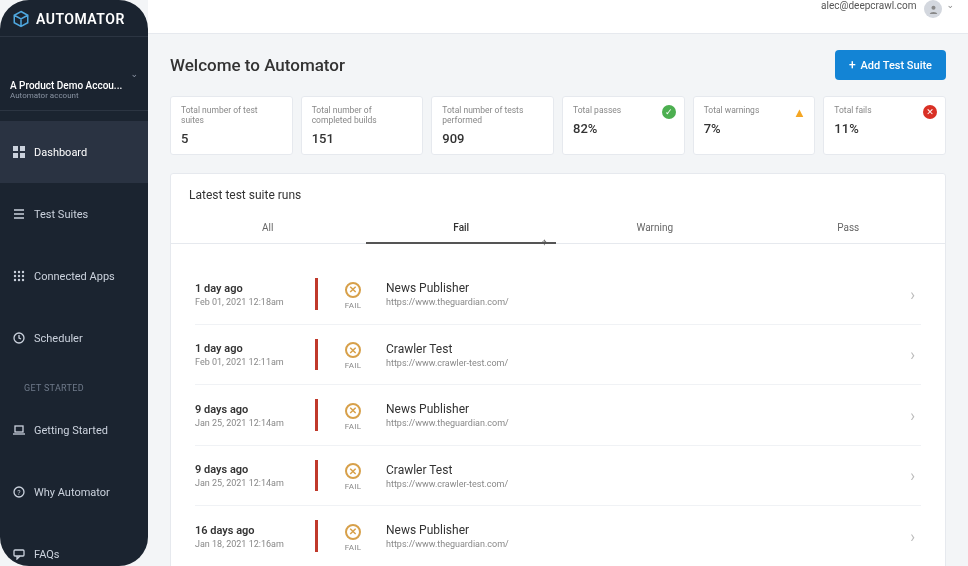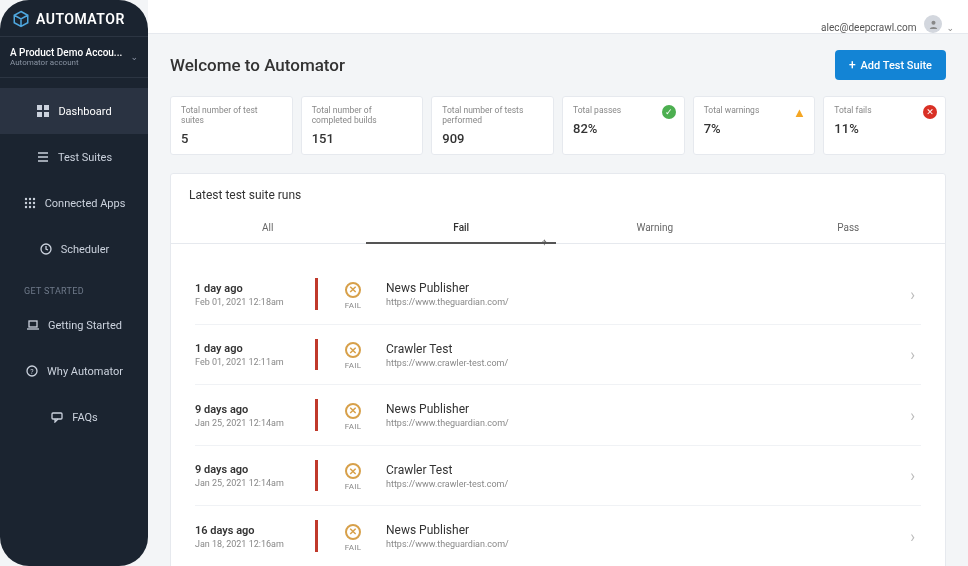--- a/index.html
+++ b/index.html
@@ -1,29 +1,29 @@
 <!DOCTYPE html>
 <html><head>
 <meta charset="utf-8">
 <style>
 * { margin: 0; padding: 0; box-sizing: border-box; font-family: -apple-system, BlinkMacSystemFont, "Segoe UI", Roboto, sans-serif; }
 body { background: #f3f5f7; width: 968px; height: 566px; overflow: hidden; display: flex; }
 .sidebar { width: 148px; background: #1b2430; color: #fff; display: flex; flex-direction: column; flex-shrink: 0; border-radius: 29px; }
 .logo-row { display: flex; align-items: center; padding: 10px 12px 8px; font-weight: 600; font-size: 14px; letter-spacing: 0.5px; color: #fff; }
 .logo-row svg { margin-right: 6px; }
 .account { padding: 10px 10px; font-size: 9px; border-top: 1px solid #2c3542; border-bottom: 1px solid #2c3542; display: flex; align-items: center; justify-content: space-between; }
-.account-name { font-size: 10px; font-weight: 500; color: #fff; white-space: nowrap; overflow: hidden; text-overflow: ellipsis; }
+.account-name { font-size: 10px; font-weight: 500; color: #fff; white-space: nowrap; overflow: hidden; text-overflow: ellipsis; margin-top: 33px; }
 .account-sub { font-size: 8px; color: #8a94a3; }
 .nav { padding-top: 10px; }
-.nav-item { display: flex; align-items: center; padding: 16px 12px; font-size: 11px; color: #cbd2dd; cursor: pointer; justify-content: center; }
+.nav-item { display: flex; align-items: center; padding: 24px 12px; font-size: 11px; color: #cbd2dd; cursor: pointer; }
 .nav-item.active { background: #2a3342; color: #fff; }
 .nav-item .ic { width: 14px; height: 14px; margin-right: 8px; display: flex; align-items: center; justify-content: center; }
 .section-label { font-size: 9px; color: #6f7a8a; padding: 14px 24px 6px; letter-spacing: 0.3px; }
 .main { flex: 1; display: flex; flex-direction: column; overflow: hidden; }
-.topbar { height: 34px; background: #fff; display: flex; align-items: flex-end; justify-content: flex-end; padding: 0 14px; border-bottom: 1px solid #e6e9ee; font-size: 10px; color: #555; }
+.topbar { height: 34px; background: #fff; display: flex; align-items: flex-start; justify-content: flex-end; padding: 0 14px; border-bottom: 1px solid #e6e9ee; font-size: 10px; color: #555; }
 .avatar { width: 18px; height: 18px; border-radius: 50%; background: #d3d7de; margin-left: 8px; display: flex; align-items: center; justify-content: center; }
 .content { padding: 16px 22px; overflow-y: auto; flex: 1; }
 .page-head { display: flex; justify-content: space-between; align-items: center; margin-bottom: 16px; }
 .page-title { font-size: 17px; font-weight: 500; color: #333; }
 .add-btn { background: #1384d5; color: #fff; border: none; border-radius: 4px; padding: 8px 14px; font-size: 11px; font-weight: 500; cursor: pointer; display: flex; align-items: center; }
 .add-btn .plus { margin-right: 5px; font-size: 12px; }
 .stats { display: flex; gap: 8px; margin-bottom: 18px; }
 .stat-card { background: #fff; border: 1px solid #e6e9ee; border-radius: 3px; padding: 8px 10px; flex: 1; position: relative; }
 .stat-label { font-size: 8.5px; color: #888; margin-bottom: 6px; line-height: 1.2; }
 .stat-value { font-size: 13px; font-weight: 500; color: #333; }

